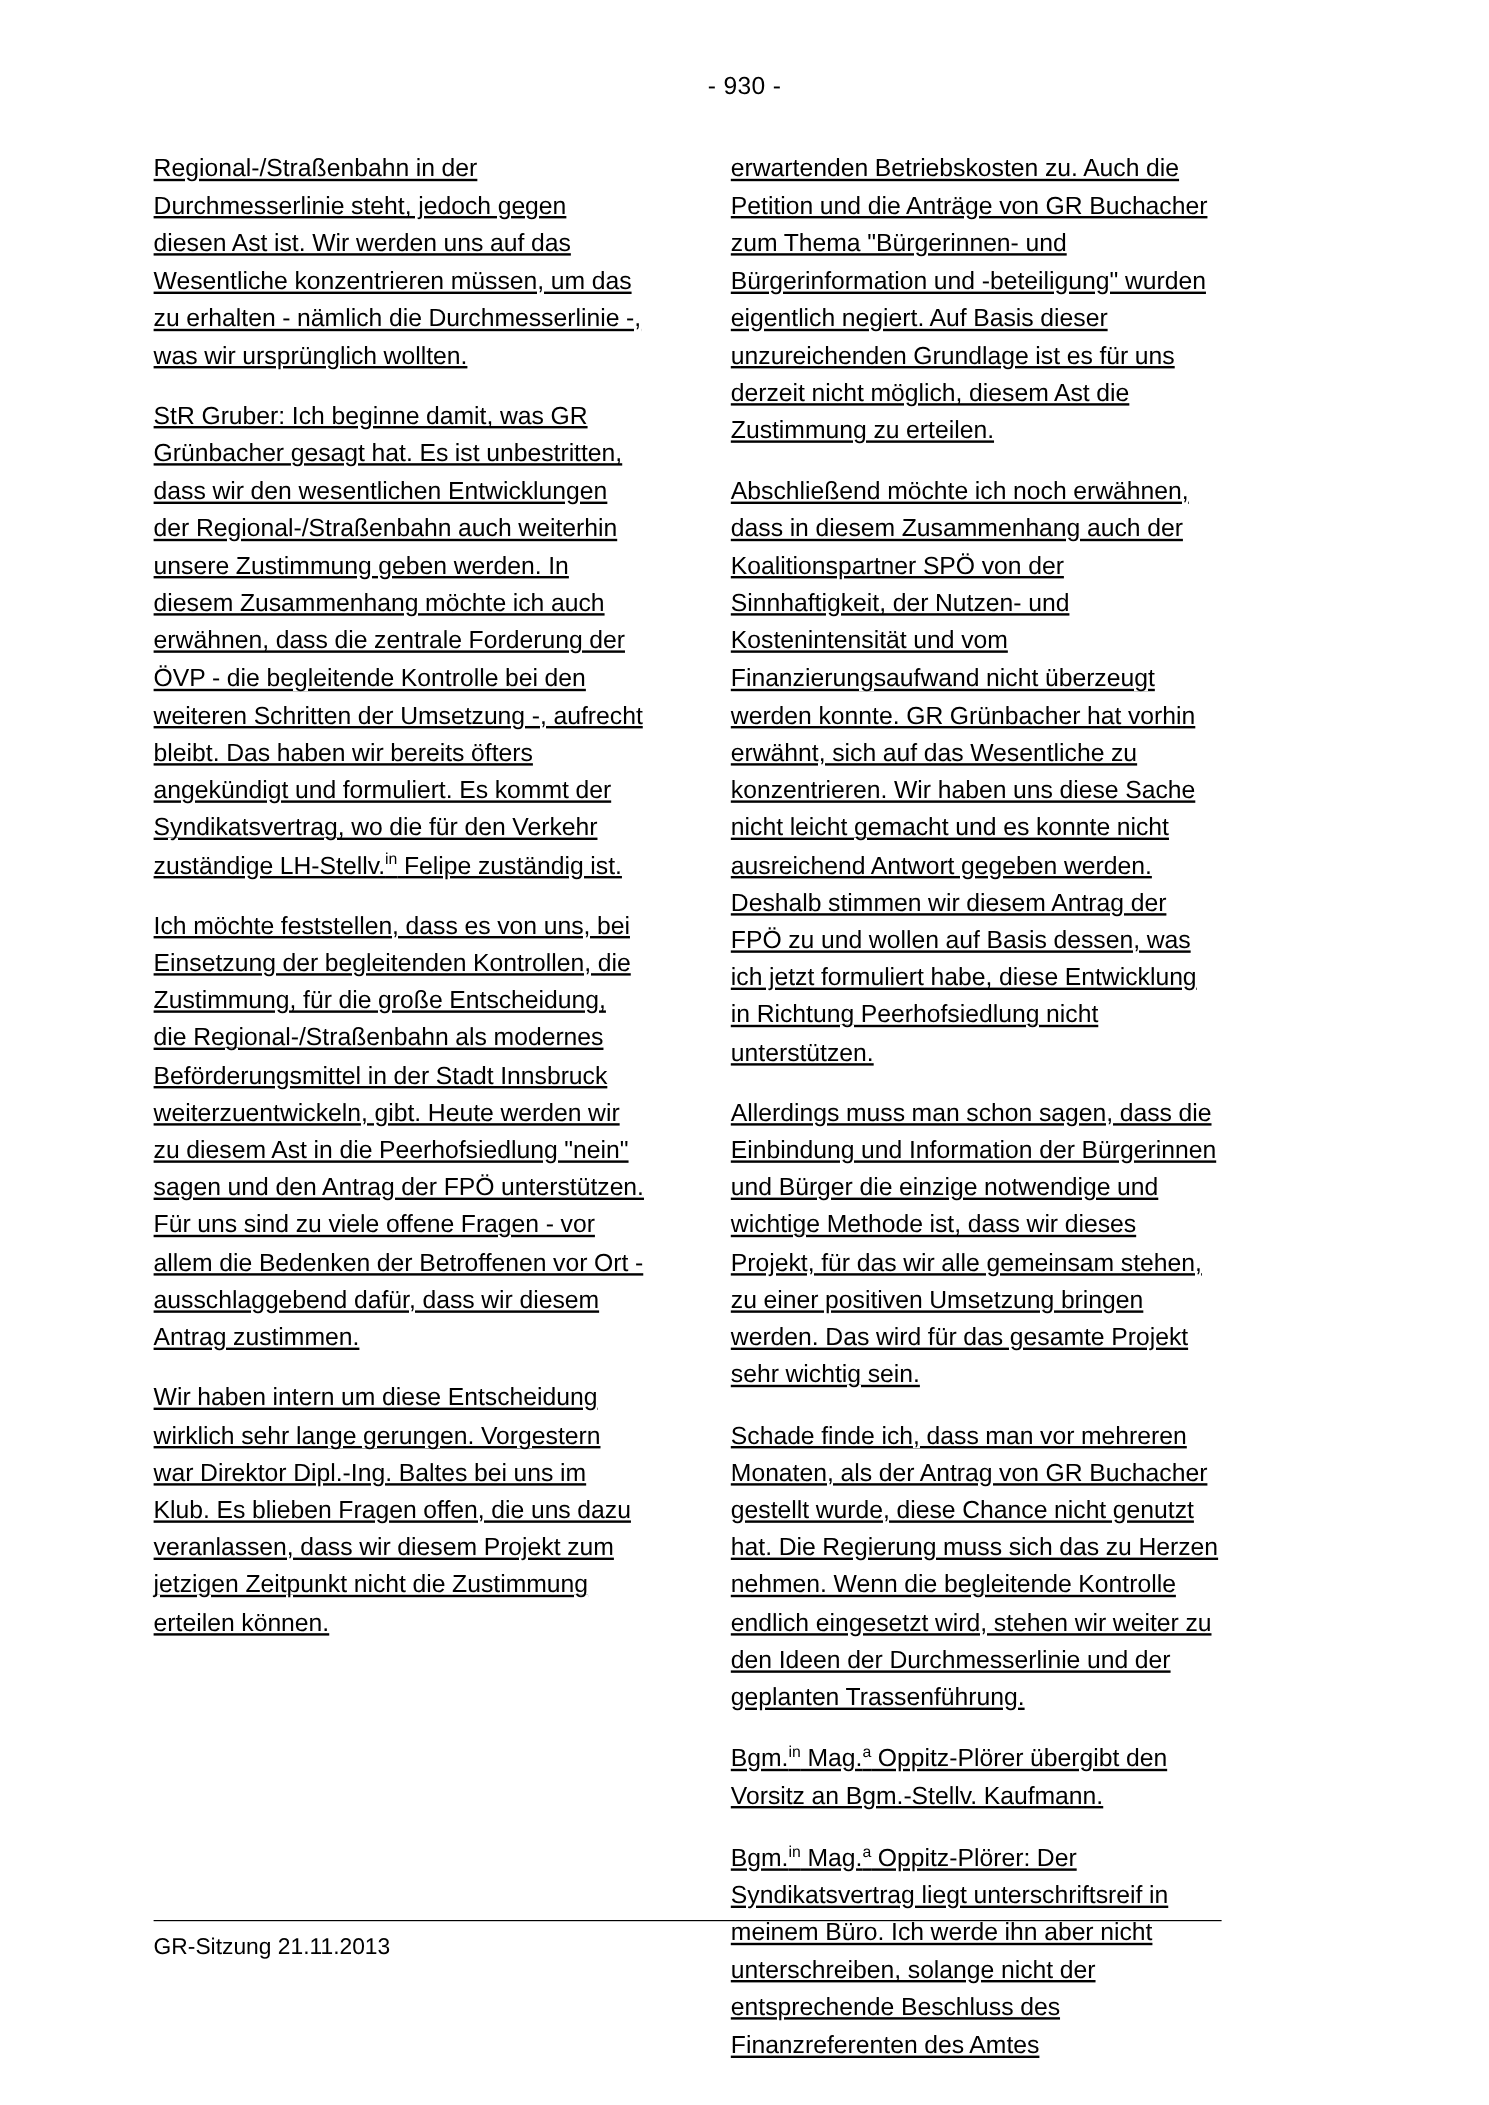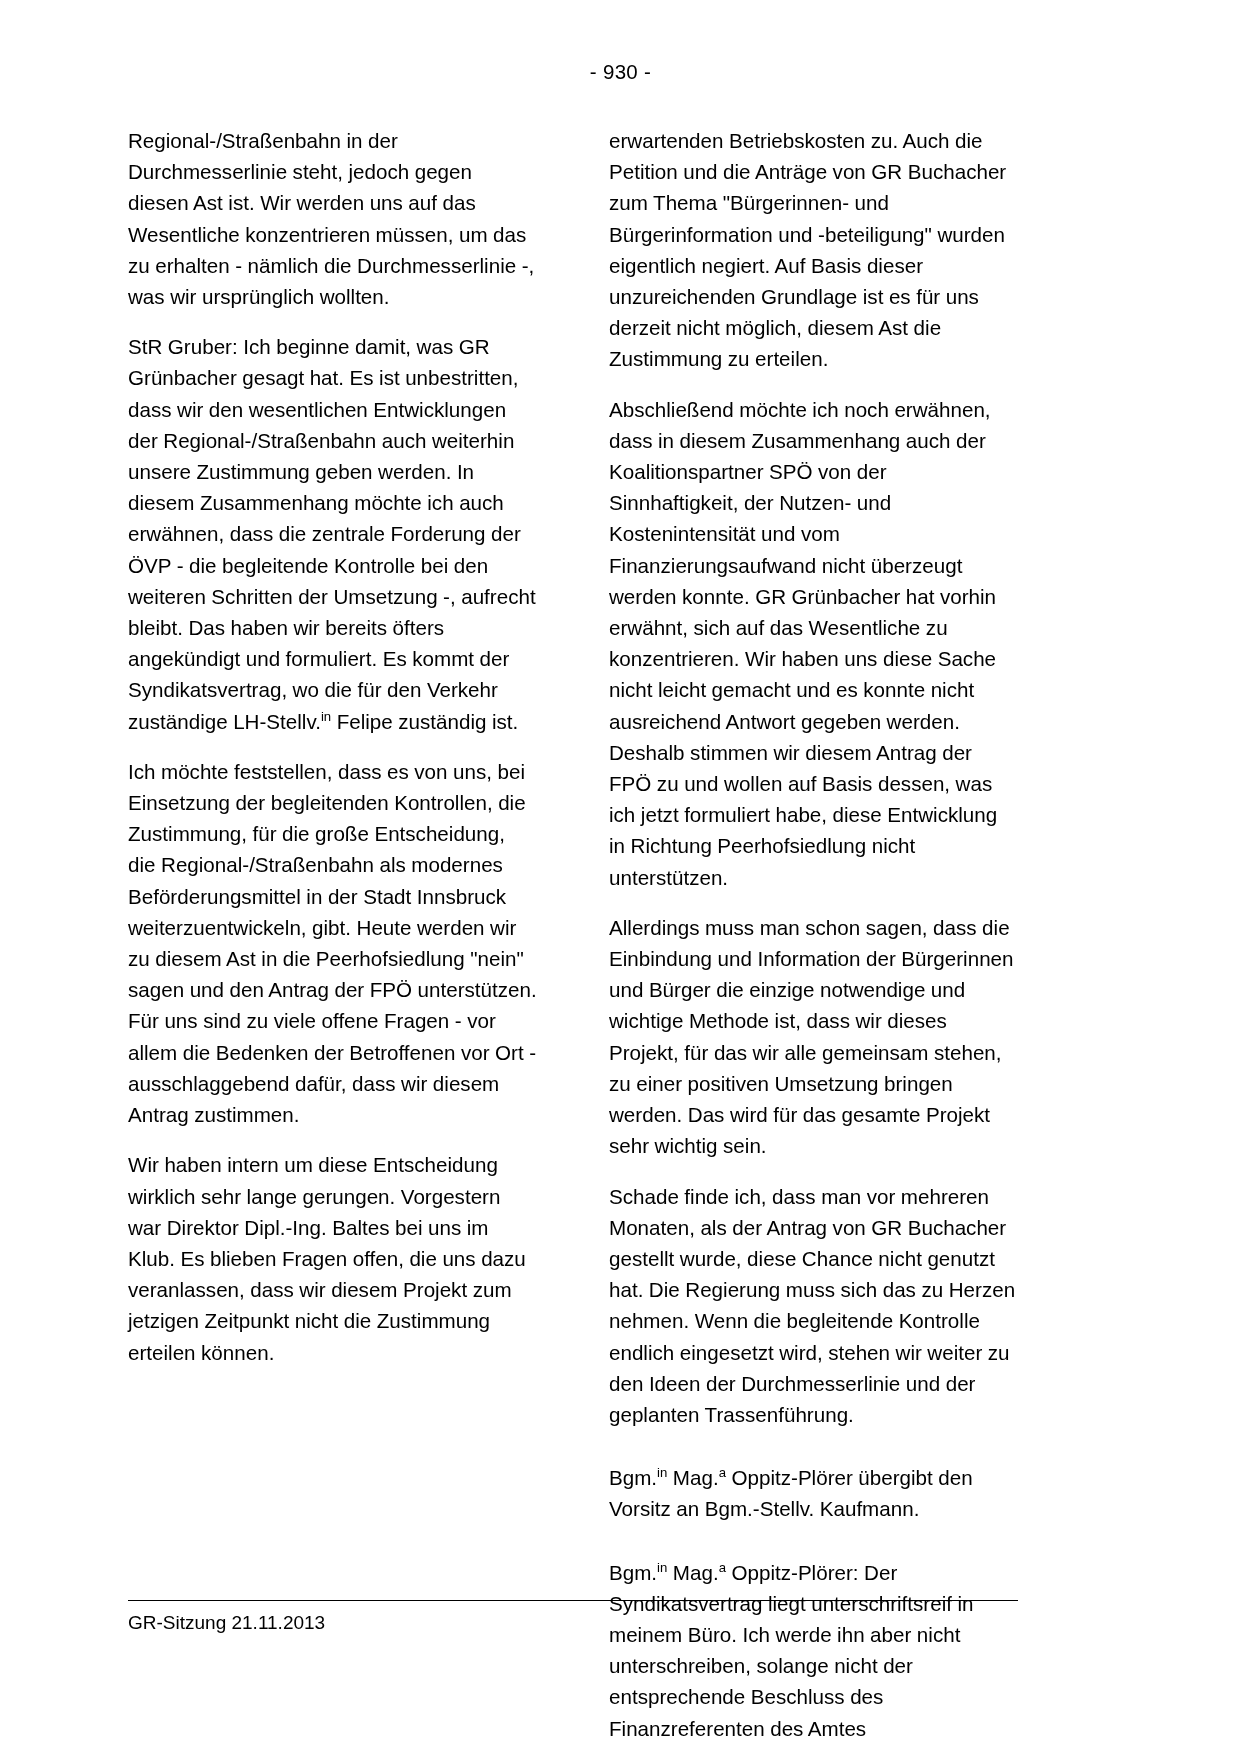--- a/index.html
+++ b/index.html
@@ -40,23 +40,24 @@
   }
   .col {
     width: 409px;
   }
   .col p {
     margin: 0 0 19px 0;
     font-size: 20.6px;
     line-height: 31.2px;
     text-align: left;
     word-spacing: -0.2px;
+    text-decoration: underline;
   }
   .col p.gap-before {
-    margin-top: 32px;
+    margin-top: 20px;
   }
   sup {
     font-size: 0.64em;
     vertical-align: super;
     line-height: 0;
     text-align: right;
   }
   .footer-rule {
     position: absolute;
     left: 128px;

